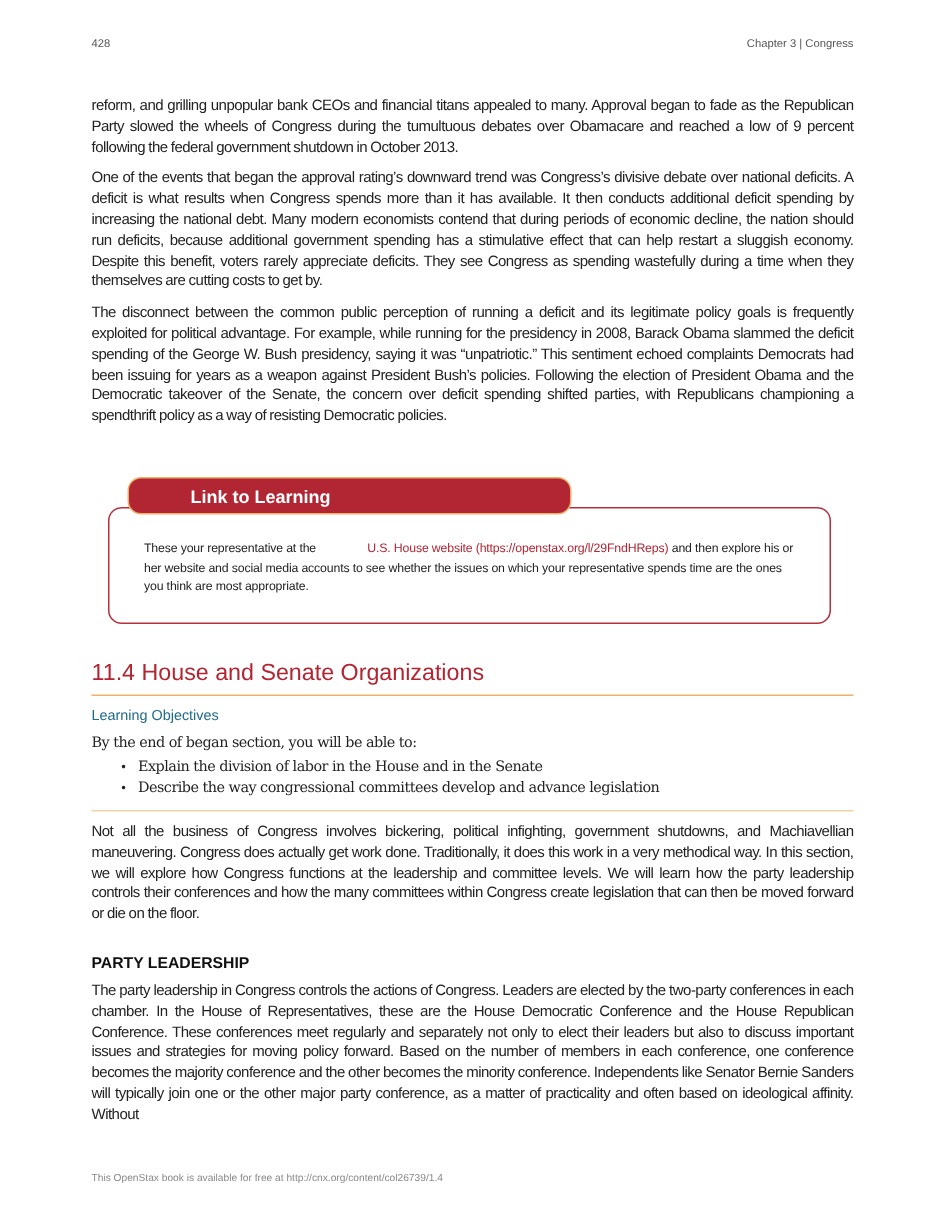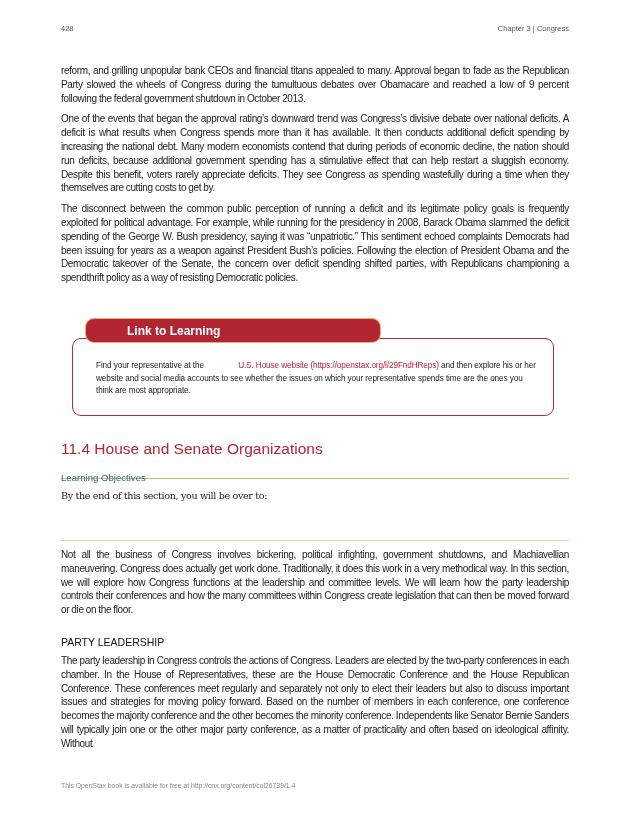--- a/index.html
+++ b/index.html
@@ -35,40 +35,40 @@
   }
   .ltl-body {
     position: absolute; left: 24px; top: 42px; width: 440px;
     font-family: "Liberation Sans", sans-serif; font-size: 8.2px; line-height: 12.6px; color: #222;
     letter-spacing: -0.1px;
   }
   .ltl-link { color: #b22532; text-decoration: none; font-weight: normal; margin-left: 32px; }
   .section-title {
     position: absolute; left: 61px; top: 440px; width: 508px;
     font-family: "Liberation Sans", sans-serif; font-size: 15.5px; color: #b22532;
-    padding-bottom: 20px; border-bottom: 1px solid #f1b06a;
+    padding-bottom: 5px; border-bottom: 1px solid #f1b06a;
   }
   .lo-head {
     position: absolute; left: 61px; top: 472px;
     font-family: "Liberation Sans", sans-serif; font-weight: normal; font-size: 9.6px; color: #1e6a8a;
   }
   .lo-intro {
     position: absolute; left: 61px; top: 490px;
     font-family: "DejaVu Serif", serif; font-size: 9.6px; color: #222; letter-spacing: -0.35px;
   }
   .lo-list {
     position: absolute; left: 92px; top: 505px; margin: 0; padding: 0; list-style: none;
     font-family: "DejaVu Serif", serif; font-size: 9.6px; line-height: 14px; color: #222; letter-spacing: -0.35px;
   }
   .lo-list li::before { content: "•"; position: absolute; left: -12px; font-size: 8px; }
   .lo-list li { position: relative; }
   .lo-rule { position: absolute; left: 61px; top: 540px; width: 508px; height: 1px; background: #f1d3a3; }
   .sub-head {
     position: absolute; left: 61px; top: 636px;
-    font-family: "Liberation Sans", sans-serif; font-weight: normal; font-size: 10.5px; color: #111;
+    font-family: "Liberation Sans", sans-serif; font-weight: bold; font-size: 10.5px; color: #111;
   }
   .footer {
     position: absolute; left: 61px; top: 782px;
     font-family: "Liberation Sans", sans-serif; font-size: 6.8px; color: #888;
   }
 </style>
 </head>
 <body>
 
 <div class="page">
@@ -83,28 +83,32 @@
     <p>One of the events that began the approval rating’s downward trend was Congress’s divisive debate over national deficits. A deficit is what results when Congress spends more than it has available. It then conducts additional deficit spending by increasing the national debt. Many modern economists contend that during periods of economic decline, the nation should run deficits, because additional government spending has a stimulative effect that can help restart a sluggish economy. Despite this benefit, voters rarely appreciate deficits. They see Congress as spending wastefully during a time when they themselves are cutting costs to get by.</p>
     <p>The disconnect between the common public perception of running a deficit and its legitimate policy goals is frequently exploited for political advantage. For example, while running for the presidency in 2008, Barack Obama slammed the deficit spending of the George W. Bush presidency, saying it was “unpatriotic.” This sentiment echoed complaints Democrats had been issuing for years as a weapon against President Bush’s policies. Following the election of President Obama and the Democratic takeover of the Senate, the concern over deficit spending shifted parties, with Republicans championing a spendthrift policy as a way of resisting Democratic policies.</p>
   </div>
 
   <div class="ltl">
     <div class="ltl-box"></div>
     <div class="ltl-tab">
       <span class="ltl-title">Link to Learning</span>
     </div>
     <div class="ltl-body">
-      <span>Find your representative at the </span><a class="ltl-link">U.S. House website (https://openstax.org/l/29FndHReps)</a><span> and then explore his or her website and social media accounts to see whether the issues on which your representative spends time are the ones you think are most appropriate.</span>
+      <span>These your representative at the </span><a class="ltl-link">U.S. House website (https://openstax.org/l/29FndHReps)</a><span> and then explore his or her website and social media accounts to see whether the issues on which your representative spends time are the ones you think are most appropriate.</span>
     </div>
   </div>
 
   <div class="section-title">11.4 House and Senate Organizations</div>
 
   <div class="lo-head">Learning Objectives</div>
-  <div class="lo-intro">By the end of this section, you will be over to:</div>
+  <div class="lo-intro">By the end of began section, you will be able to:</div>
+  <ul class="lo-list">
+    <li>Explain the division of labor in the House and in the Senate</li>
+    <li>Describe the way congressional committees develop and advance legislation</li>
+  </ul>
   <div class="lo-rule"></div>
 
   <div class="body-text" style="top:548px;">
     <p>Not all the business of Congress involves bickering, political infighting, government shutdowns, and Machiavellian maneuvering. Congress does actually get work done. Traditionally, it does this work in a very methodical way. In this section, we will explore how Congress functions at the leadership and committee levels. We will learn how the party leadership controls their conferences and how the many committees within Congress create legislation that can then be moved forward or die on the floor.</p>
   </div>
 
   <div class="sub-head">PARTY LEADERSHIP</div>
 
   <div class="body-text" style="top:654px;">
     <p>The party leadership in Congress controls the actions of Congress. Leaders are elected by the two-party conferences in each chamber. In the House of Representatives, these are the House Democratic Conference and the House Republican Conference. These conferences meet regularly and separately not only to elect their leaders but also to discuss important issues and strategies for moving policy forward. Based on the number of members in each conference, one conference becomes the majority conference and the other becomes the minority conference. Independents like Senator Bernie Sanders will typically join one or the other major party conference, as a matter of practicality and often based on ideological affinity. Without</p>

